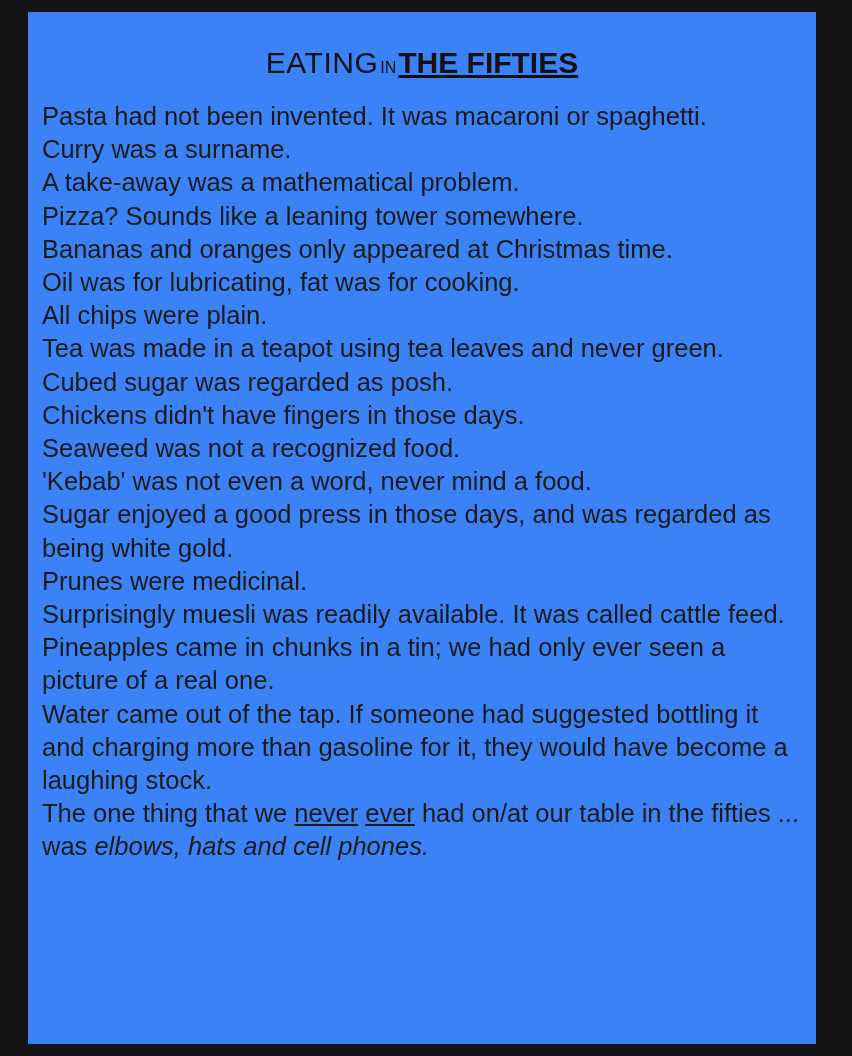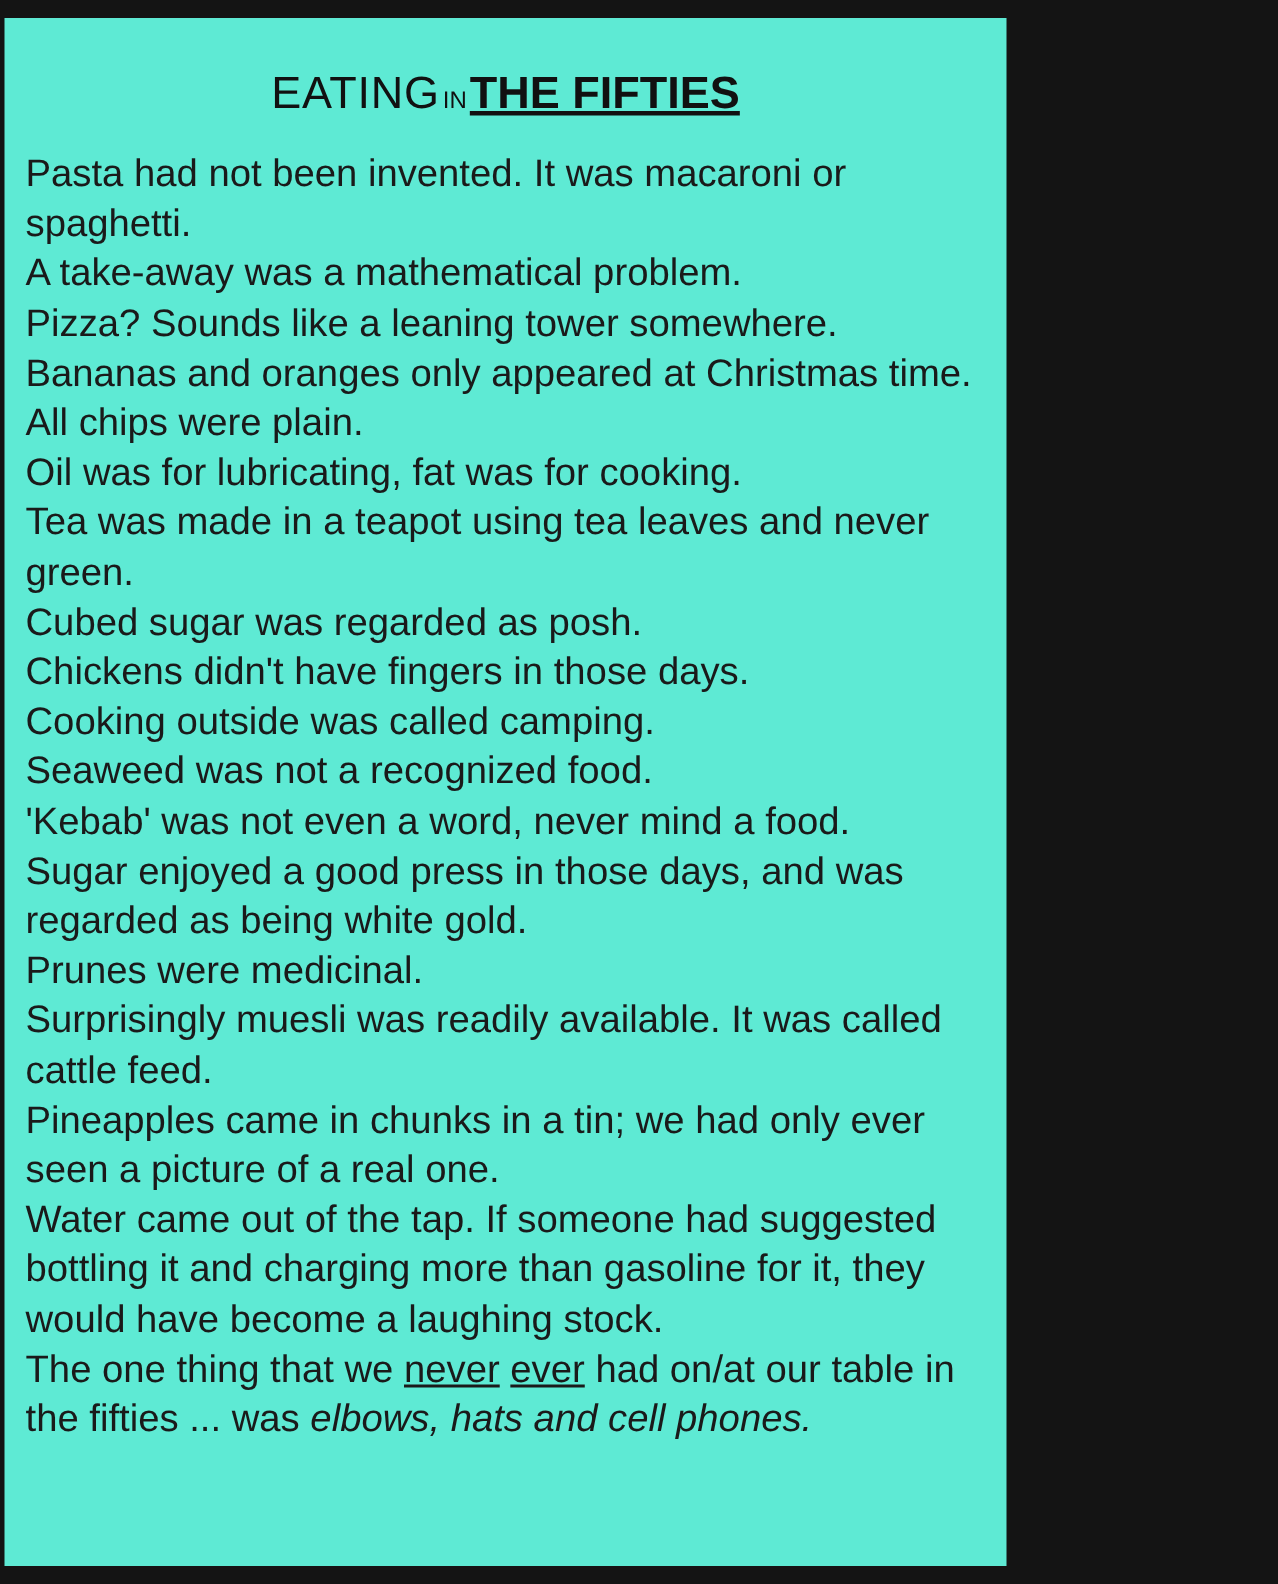--- a/index.html
+++ b/index.html
@@ -8,25 +8,25 @@
   }
   body {
     width: 852px;
     height: 1056px;
     background: #141414;
     font-family: "Liberation Sans", sans-serif;
     overflow: hidden;
   }
   .page {
     position: absolute;
-    left: 3px;
+    left: 28px;
     top: 12px;
-    width: 668px;
+    width: 788px;
     height: 1032px;
-    background: #5eead4;
+    background: #3b82f6;
     box-sizing: border-box;
     padding: 34px 14px 10px 14px;
     overflow: hidden;
   }
   .title-row {
     text-align: center;
     white-space: nowrap;
     margin-bottom: 20px;
   }
   .title-main {
@@ -69,29 +69,29 @@
 <body>
 
 <div class="page">
 
   <div class="title-row">
     <span class="title-main">EATING</span><span class="title-small">IN</span><span class="title-emph">THE FIFTIES</span>
   </div>
 
   <div class="body-text">
     <p>Pasta had not been invented. It was macaroni or spaghetti.</p>
+    <p>Curry was a surname.</p>
     <p>A take-away was a mathematical problem.</p>
     <p>Pizza? Sounds like a leaning tower somewhere.</p>
     <p>Bananas and oranges only appeared at Christmas time.</p>
+    <p>Oil was for lubricating, fat was for cooking.</p>
     <p>All chips were plain.</p>
-    <p>Oil was for lubricating, fat was for cooking.</p>
     <p>Tea was made in a teapot using tea leaves and never green.</p>
     <p>Cubed sugar was regarded as posh.</p>
     <p>Chickens didn't have fingers in those days.</p>
-    <p>Cooking outside was called camping.</p>
     <p>Seaweed was not a recognized food.</p>
     <p>'Kebab' was not even a word, never mind a food.</p>
     <p>Sugar enjoyed a good press in those days, and was regarded as being white gold.</p>
     <p>Prunes were medicinal.</p>
     <p>Surprisingly muesli was readily available. It was called cattle feed.</p>
     <p>Pineapples came in chunks in a tin; we had only ever seen a picture of a real one.</p>
     <p>Water came out of the tap. If someone had suggested bottling it and charging more than gasoline for it, they would have become a laughing stock.</p>
     <p><span>The one thing that we </span><span class="u">never</span><span> </span><span class="u">ever</span><span> had on/at our table in the fifties ... was </span><span class="it">elbows, hats and cell phones.</span></p>
   </div>
 

